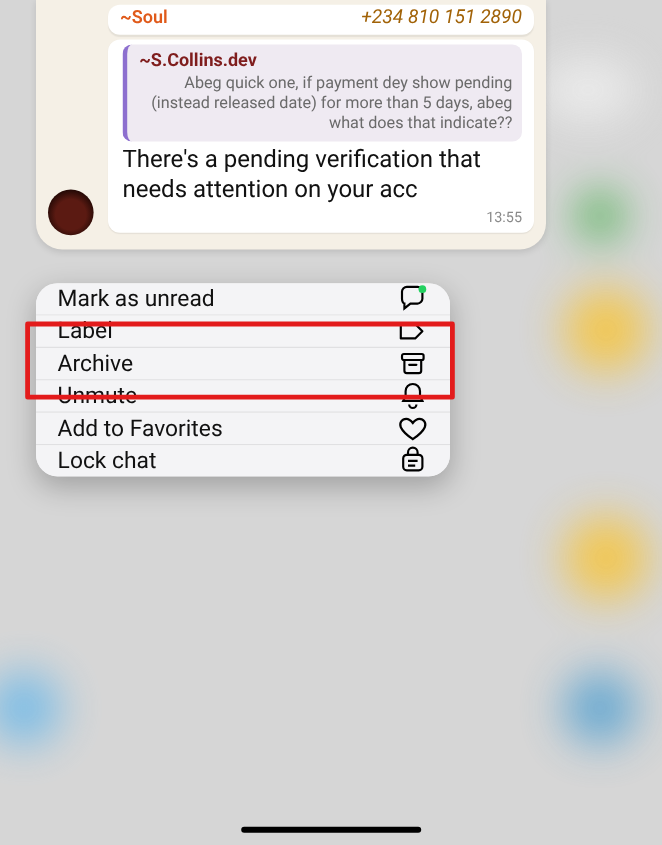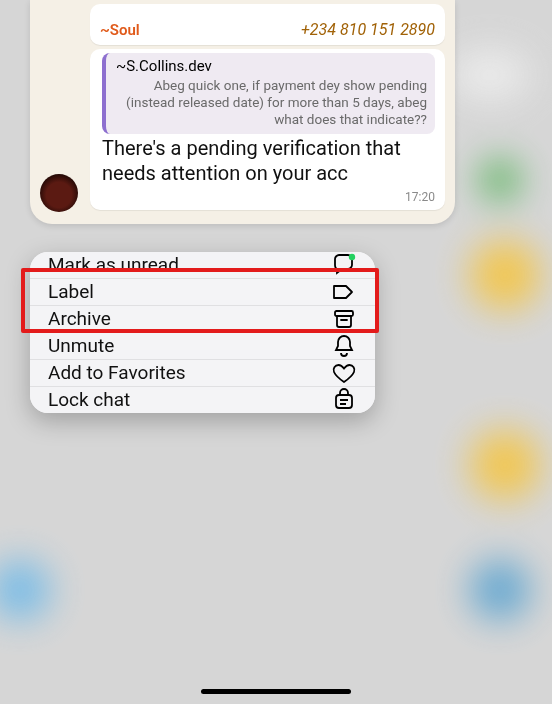--- a/index.html
+++ b/index.html
@@ -24,27 +24,27 @@
     radial-gradient(circle at 20% 30%, #000 2px, transparent 3px),
     radial-gradient(circle at 80% 60%, #000 2px, transparent 3px),
     radial-gradient(circle at 50% 80%, #000 2px, transparent 3px);
     border-radius: inherit; pointer-events:none;
   }
   .msg-stack { position: relative; margin: 0 4px 0 54px; }
 
   .bubble {
     background: #ffffff;
     border-radius: 10px;
-    padding: 16px 10px 6px 10px;
+    padding: 0 10px 6px 10px;
     margin-bottom: 4px;
     box-shadow: 0 1px 1px rgba(0,0,0,0.07);
   }
   .bubble .row1 { display: flex; justify-content: space-between; align-items: baseline; gap: 8px; }
   .name-soul { color: #e05a1a; font-weight: 600; font-size: 15px; }
-  .name-collins { color: #000000; font-weight: 400; font-size: 15px; }
+  .name-collins { color: #7f1d1d; font-weight: 700; font-size: 15px; }
   .phone { color: #a16207; font-size: 16px; white-space: nowrap; font-style: italic; }
 
   .quote-box {
     background: #efeaf2;
     border-left: 4px solid #8d6fcf;
     border-radius: 8px;
     padding: 4px 8px 6px 10px;
     margin-bottom: 2px;
   }
   .quote-box .row1 { margin-bottom: 2px; }
@@ -125,21 +125,21 @@
       </div>
 
       <div class="bubble big">
         <div class="quote-box">
           <div class="row1">
             <span class="name-collins">~S.Collins.dev</span>
           </div>
           <div class="quote-text">Abeg quick one, if payment dey show pending (instead released date) for more than 5 days, abeg what does that indicate??</div>
         </div>
         <div class="big-text">There's a pending verification that needs attention on your acc</div>
-        <span class="time">17:20</span>
+        <span class="time">13:55</span>
         <div style="clear:both"></div>
       </div>
     </div>
     <div class="avatar"></div>
   </div>
 
   <div class="menu">
 
     <div class="menu-item">
       <span class="lbl">Mark as unread</span>

